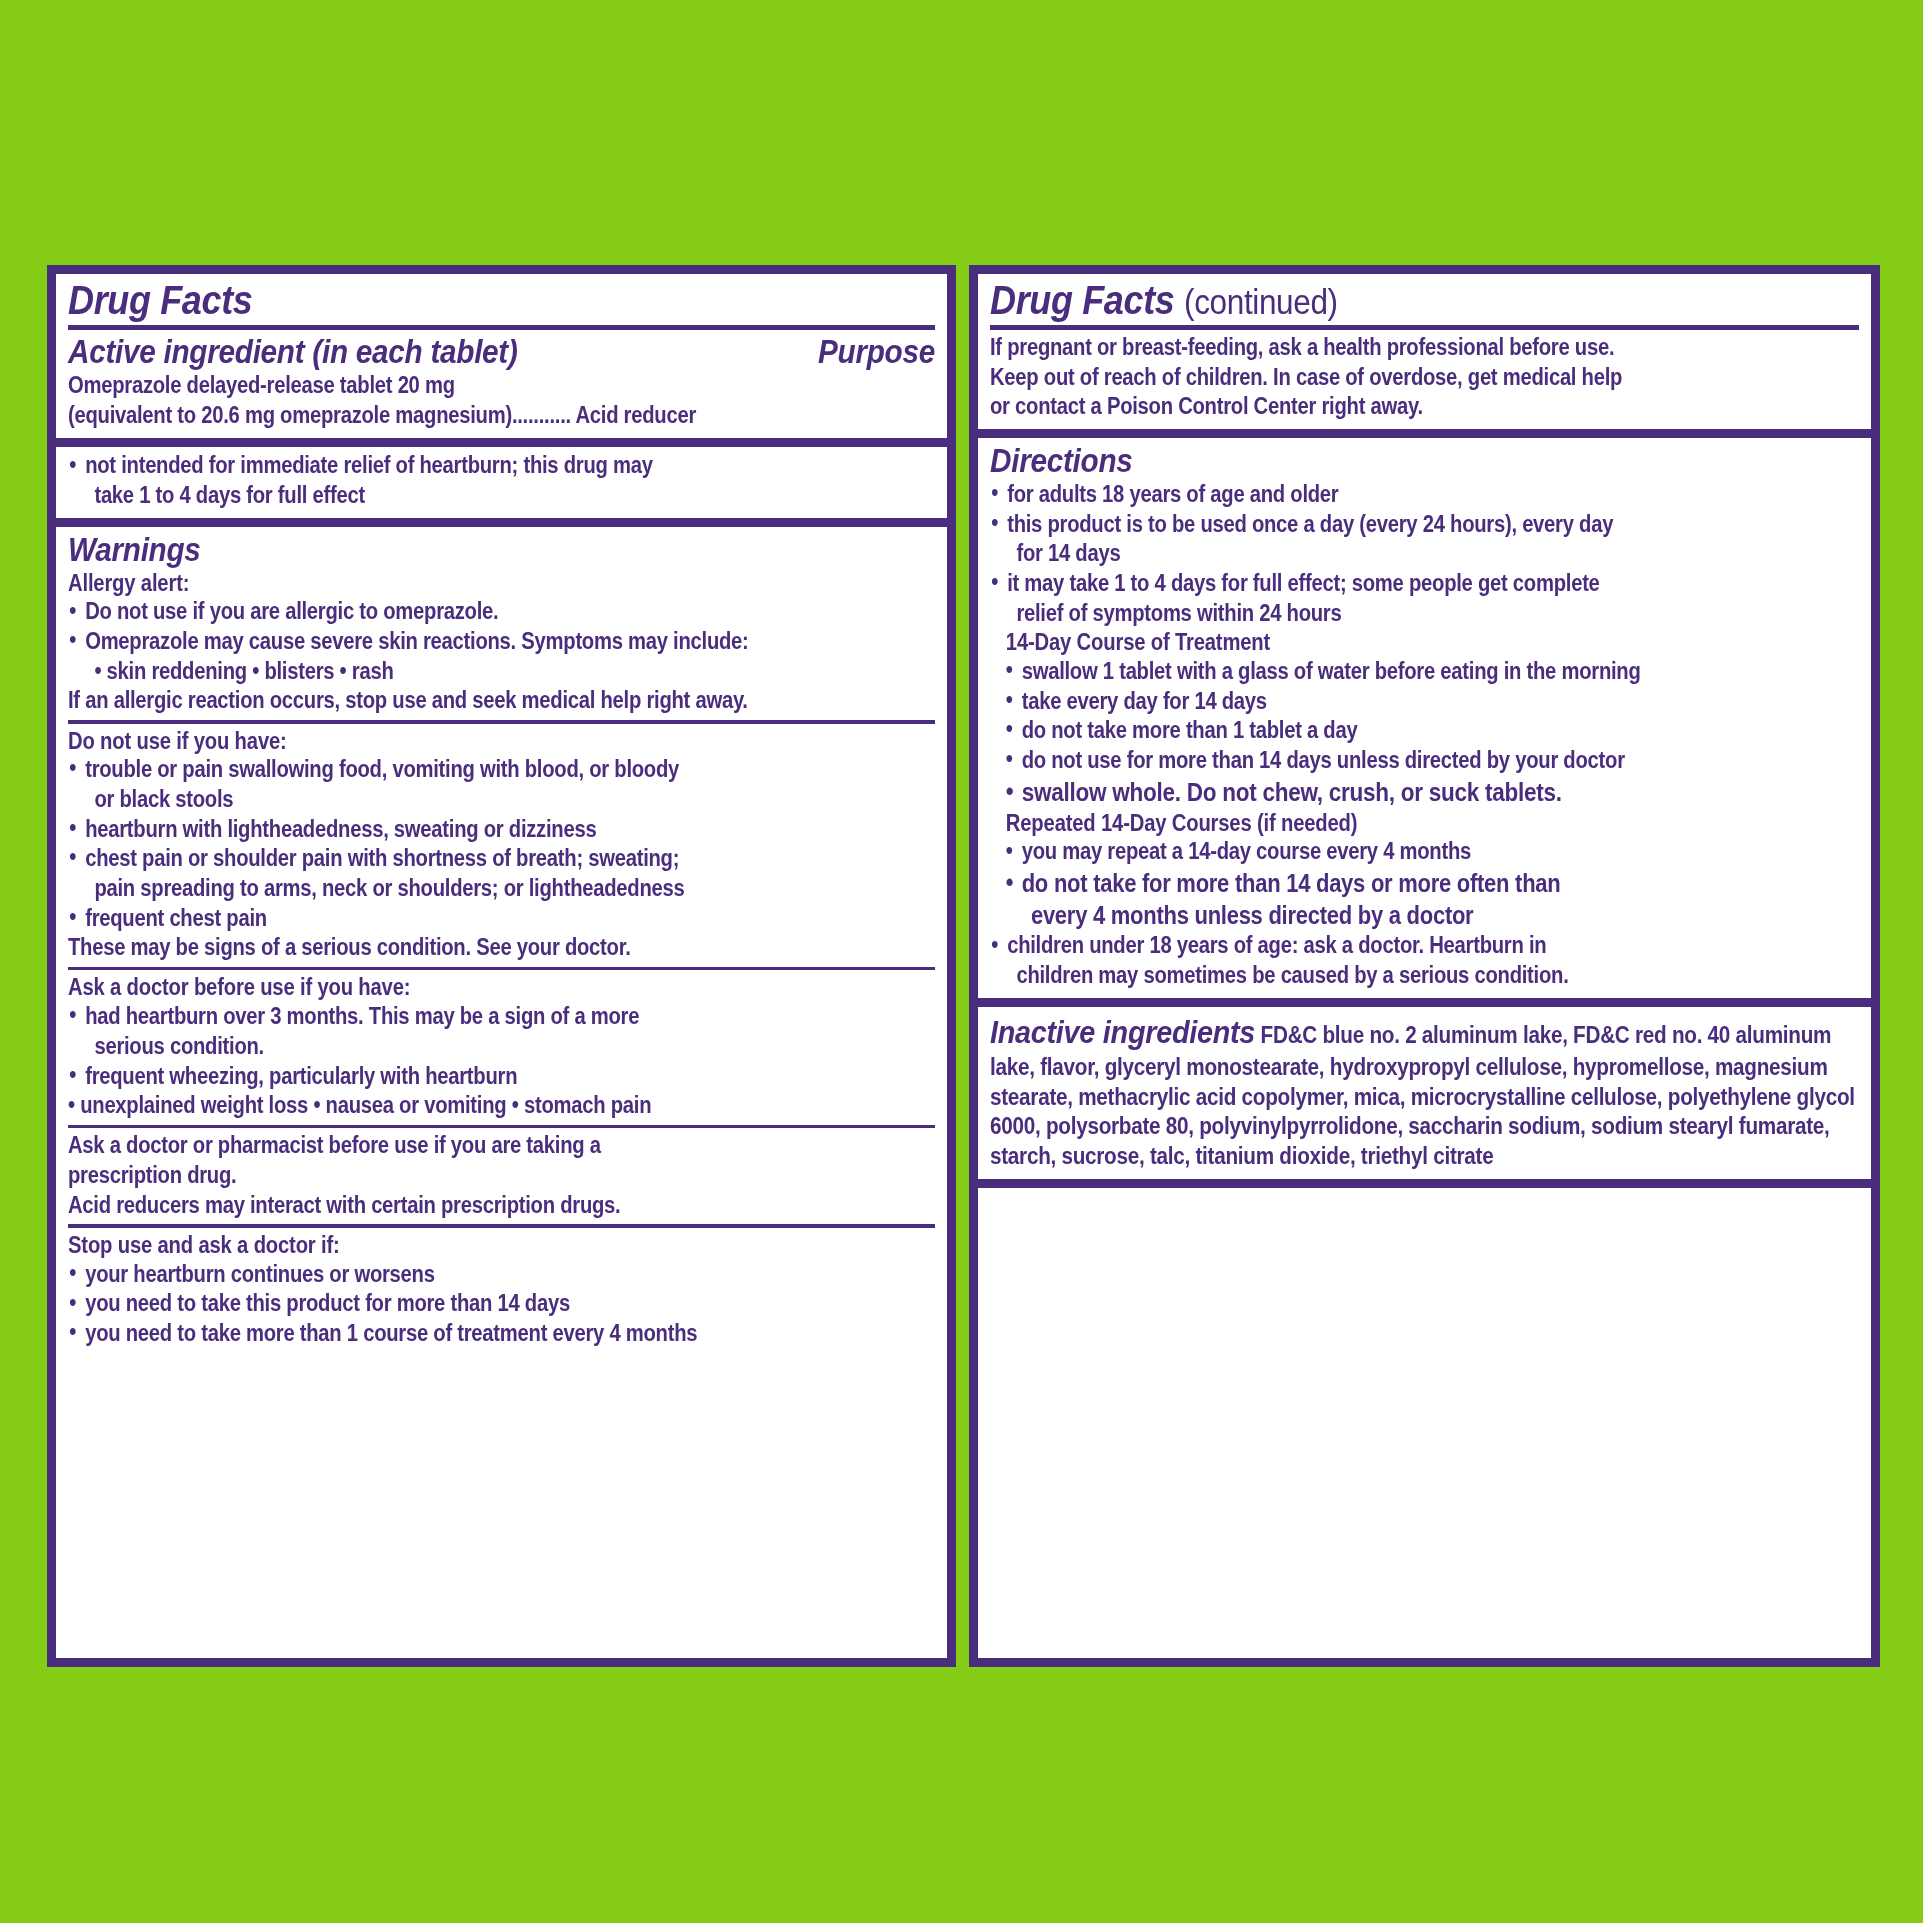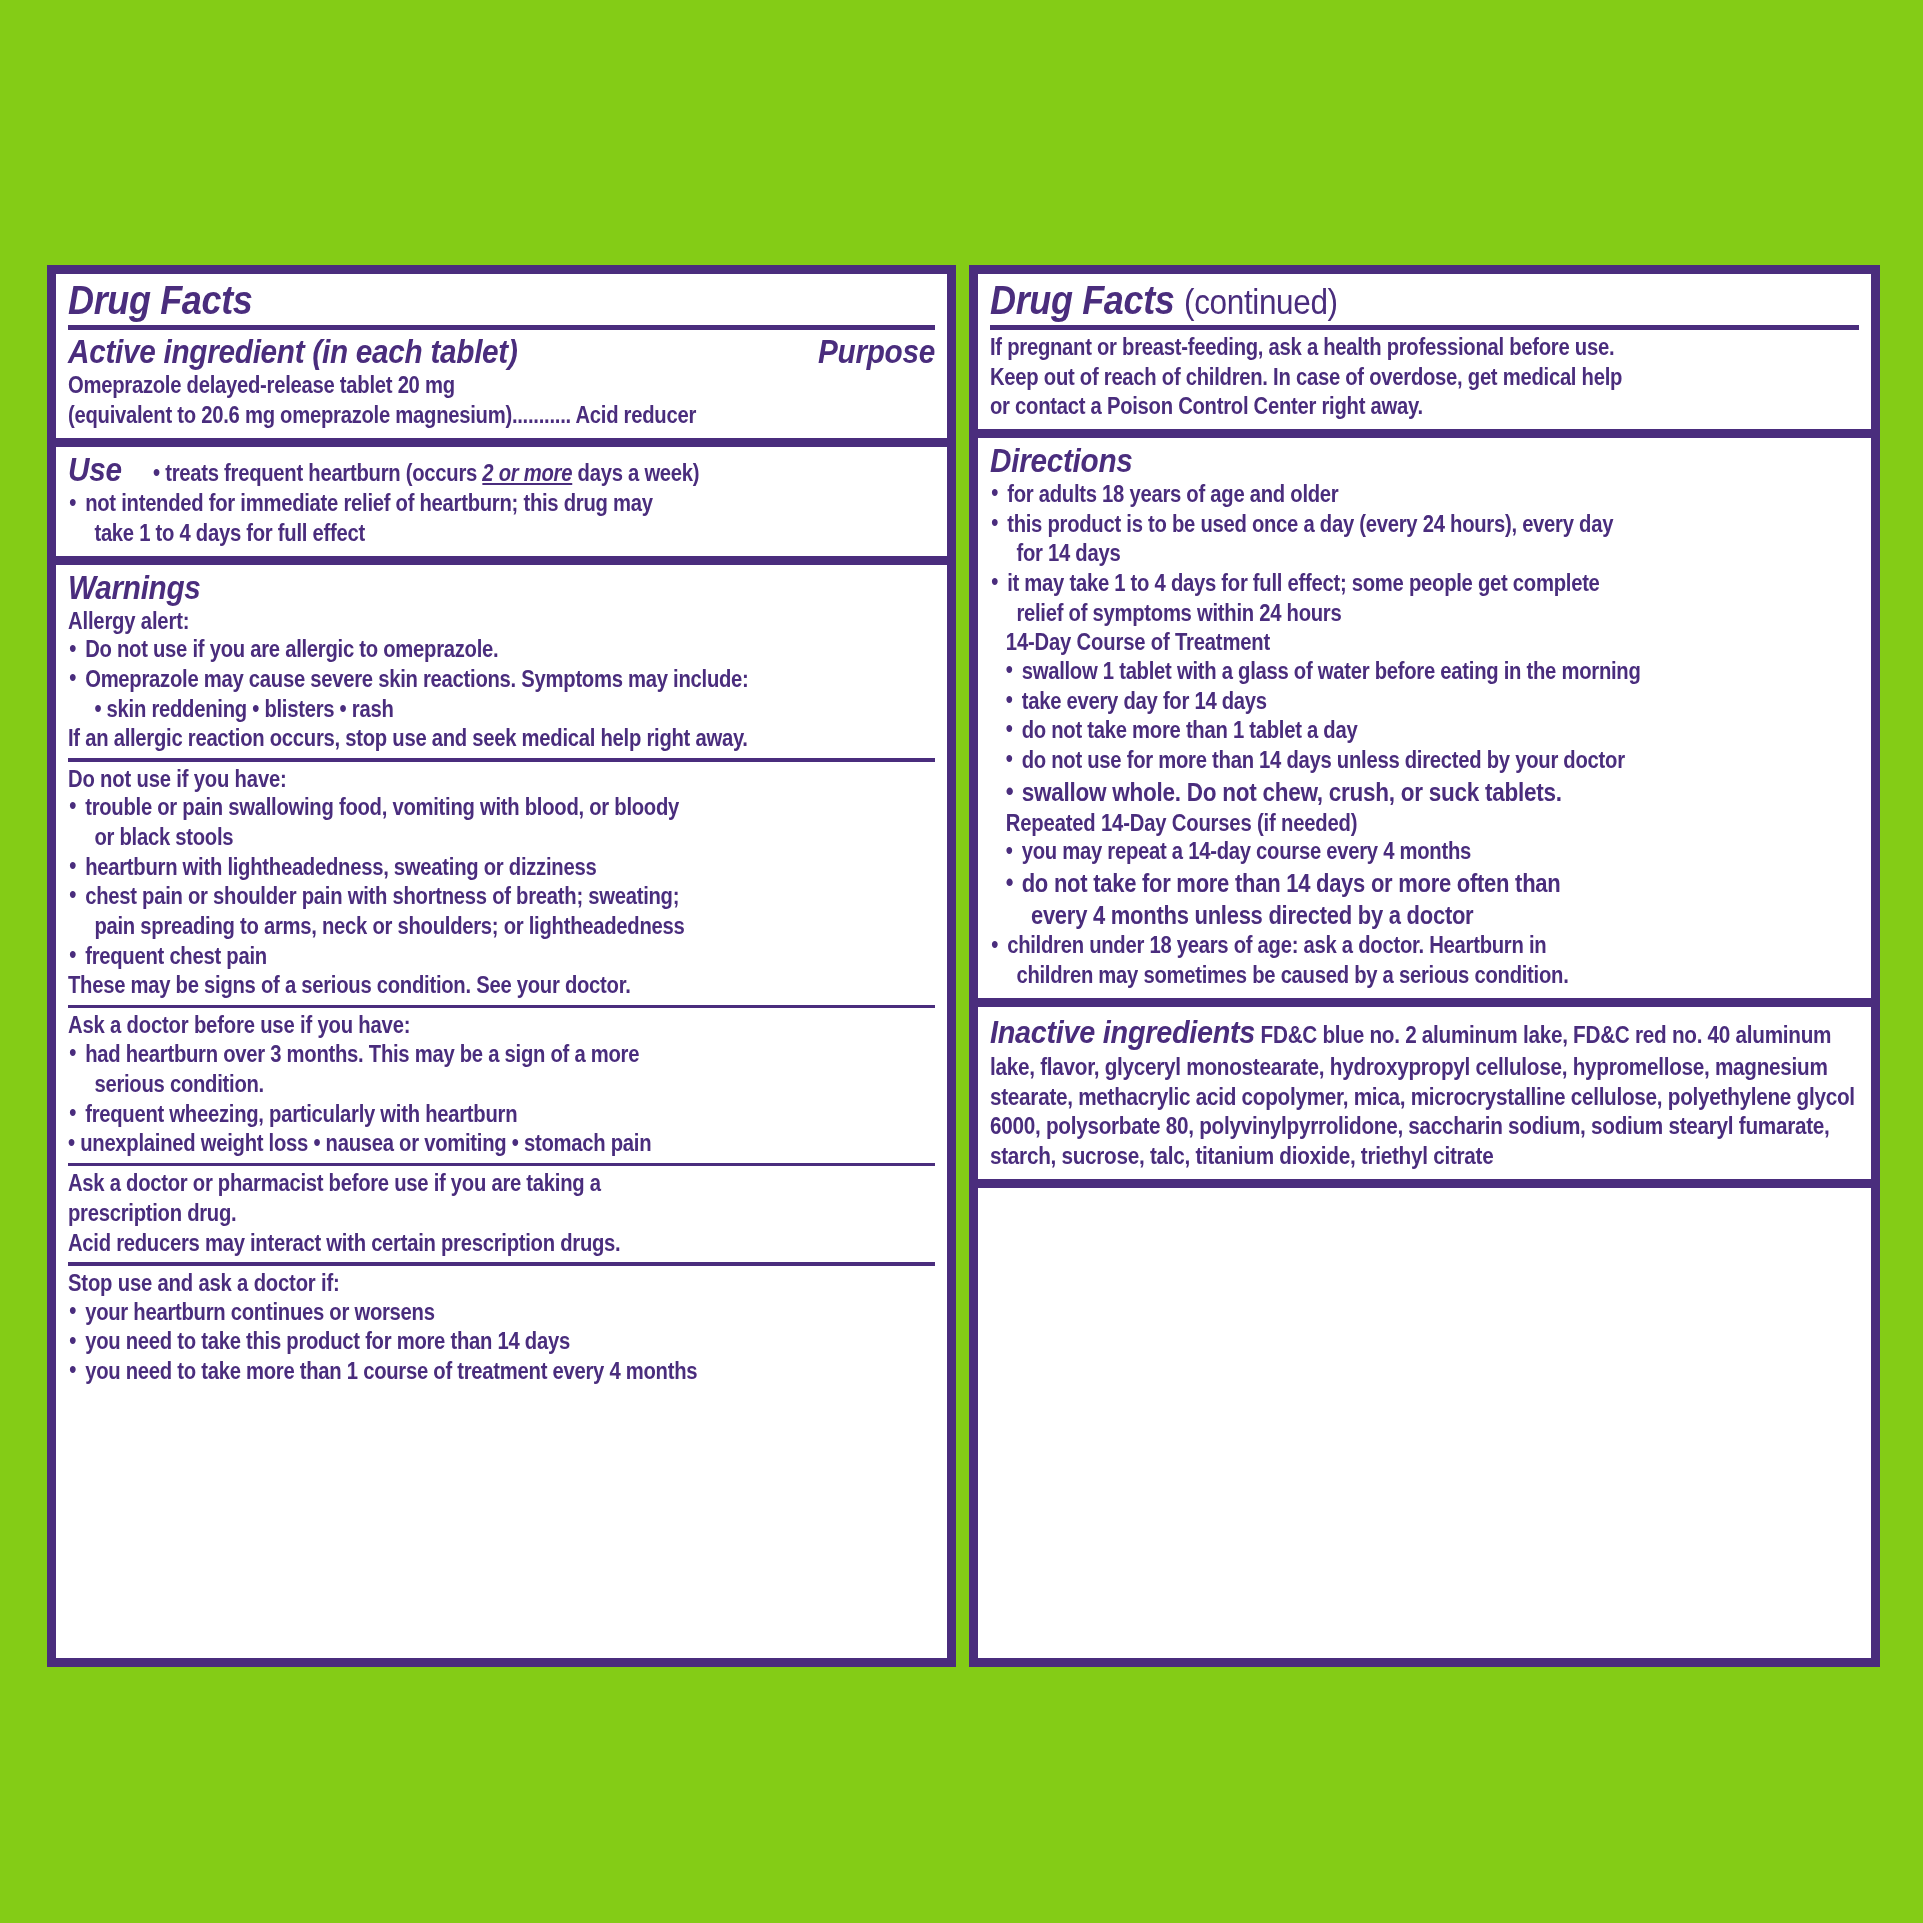--- a/index.html
+++ b/index.html
@@ -212,24 +212,20 @@
       <div class="rule"></div>
       <div class="ai-row">
         <div class="hdr-lg">Active ingredient (in each tablet)</div>
         <div class="purpose">Purpose</div>
       </div>
       <div class="txt">Omeprazole delayed-release tablet 20 mg</div>
       <div class="txt">(equivalent to 20.6 mg omeprazole magnesium)........... Acid reducer</div>
     </div>
 
     <div class="block">
-      <div class="use-line">
-        <span class="use-h">Use</span>
-        <span class="use-b"><span>• treats frequent heartburn (occurs </span><span class="u ital">2 or more</span><span> days a week)</span></span>
-      </div>
       <div class="txt li">
         <span>not intended for immediate relief of heartburn; this drug may</span>
         <span class="cont">take 1 to 4 days for full effect</span>
       </div>
     </div>
 
     <div class="block">
       <div class="hdr-lg">Warnings</div>
 
       <div class="subhdr">Allergy alert:</div>

